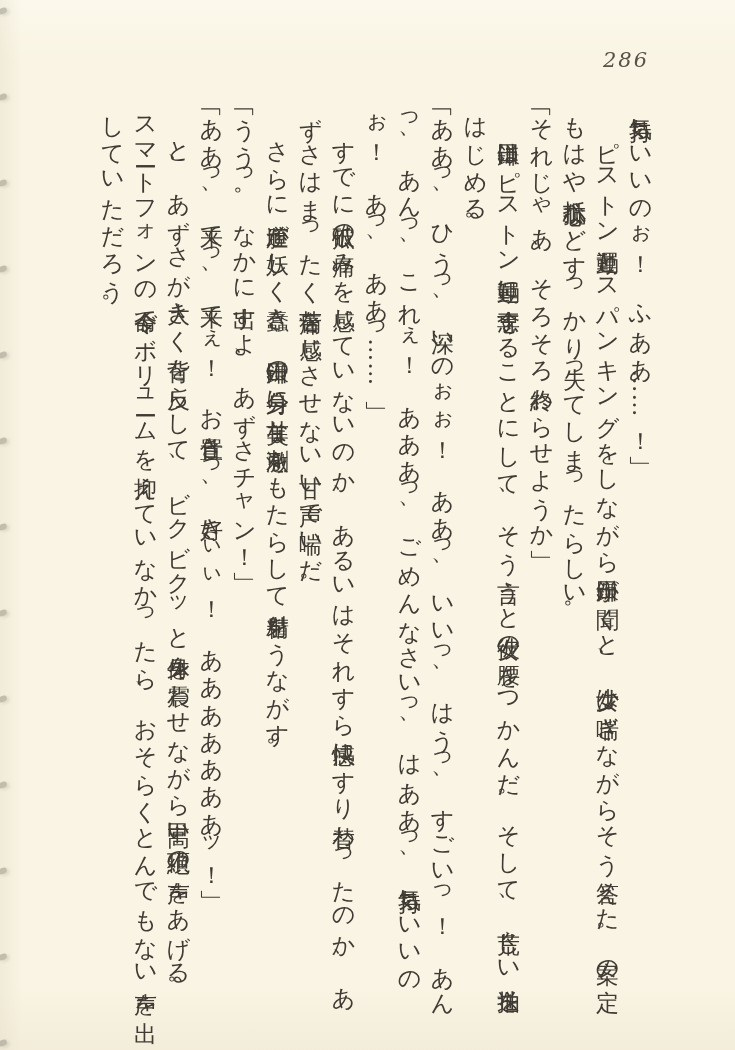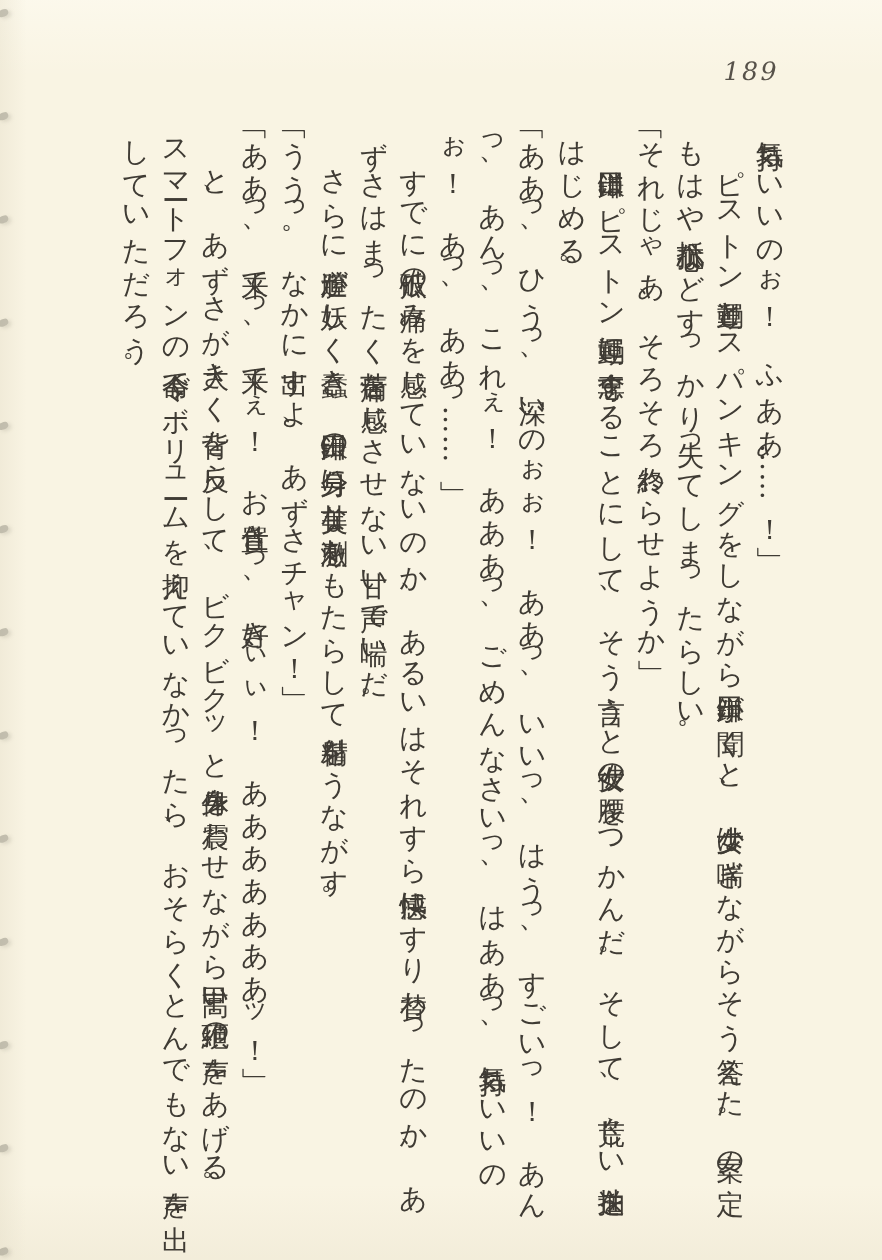--- a/index.html
+++ b/index.html
@@ -66,21 +66,21 @@
     background: rgba(122, 119, 108, 0.40);
     box-shadow: 2px 2px 3px rgba(160, 155, 140, 0.25);
     transform: rotate(-18deg);
   }
 </style>
 </head>
 <body>
 
 <div class="page">
 
-  <div class="page-number">189</div>
+  <div class="page-number">286</div>
 
   <div class="text-block">
       <p class="para">気持ちいいのぉ！　ふああ……！」</p>
       <p class="para indent">ピストン運動とスパンキングをしながら鎌田が聞くと、少女は喘ぎながらそう答えた。案の定、もはや抵抗心などすっかり失ってしまったらしい。</p>
       <p class="para">「それじゃあ、そろそろ終わらせようか」</p>
       <p class="para indent">鎌田はピストン運動に専念することにして、そう言うと彼女の腰をつかんだ。そして、荒々しい抽送をはじめる。</p>
       <p class="para">「ああっ、ひうっ、深いのぉぉ！　ああっ、いいっ、はうっ、すごいっ！　あんっ、あんっ、これぇ！　あああっ、ごめんなさいっ、はああっ、気持ちいいのぉ！　あっ、ああっ……」</p>
       <p class="para indent">すでに破瓜の痛みを感じていないのか、あるいはそれすら快感にすり替わったのか、あずさはまったく苦痛を感じさせない甘い声で喘いだ。</p>
       <p class="para indent">さらに膣道が妖しく蠢き、鎌田の分身に甘美な刺激をもたらして射精をうながす。</p>
       <p class="para">「ううっ。なかに出すよ、あずさチャン！」</p>

